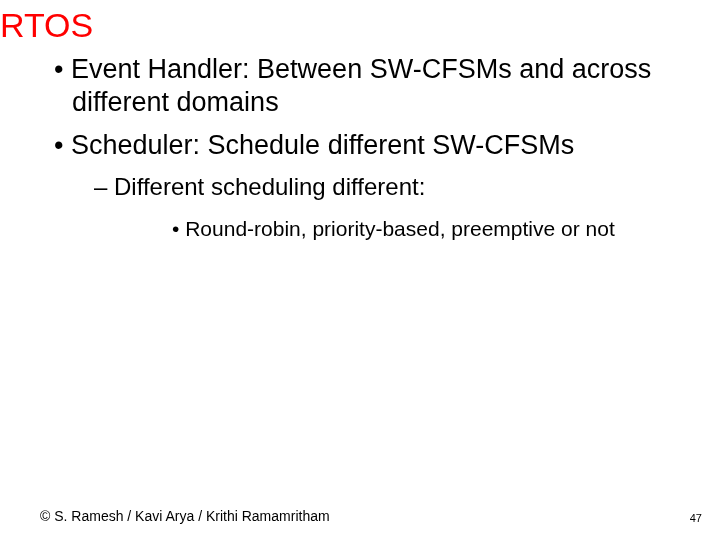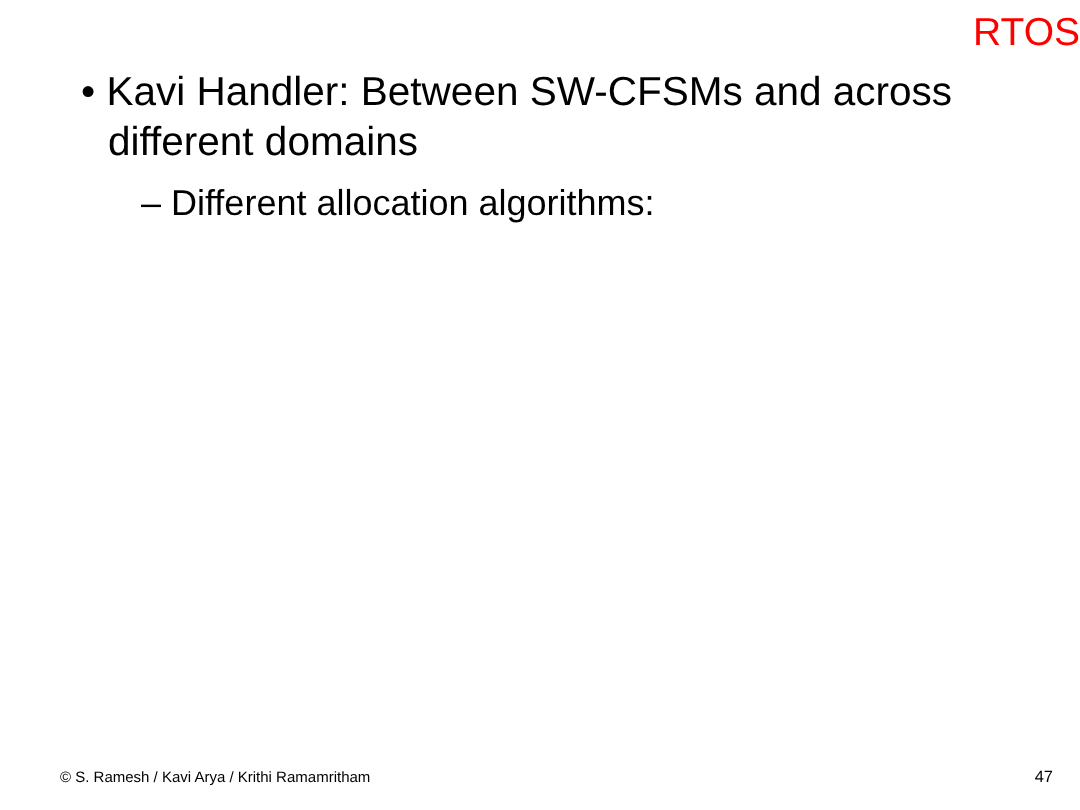--- a/index.html
+++ b/index.html
@@ -5,24 +5,24 @@
   * { margin: 0; padding: 0; box-sizing: border-box; }
   body {
     width: 720px;
     height: 540px;
     background: #ffffff;
     font-family: Arial, Helvetica, sans-serif;
     position: relative;
     overflow: hidden;
   }
   .title {
-    text-align: right;
+    text-align: left;
     font-family: "Comic Sans MS", "Comic Sans", cursive, sans-serif;
     color: #ff0000;
-    font-size: 26px;
+    font-size: 34px;
     margin-top: 6px;
     margin-bottom: 8px;
   }
   .content {
     padding-left: 54px;
     padding-right: 30px;
     color: #000000;
     font-size: 27px;
     line-height: 1.22;
   }
@@ -50,36 +50,38 @@
     text-indent: -16px;
     line-height: 1.3;
   }
   .bullet-l3::before {
     content: "• ";
   }
   .footer-left {
     position: absolute;
     bottom: 16px;
     left: 40px;
-    font-size: 10px;
+    font-size: 14px;
     color: #000000;
     margin-top: 22px;
   }
   .footer-right {
     position: absolute;
     bottom: 16px;
     right: 18px;
     font-size: 11px;
     color: #000000;
   }
 </style>
 </head>
 <body>
 
 <div class="title">RTOS</div>
 
 <div class="content">
-  <div class="bullet-l1">Kavi Handler: Between SW-CFSMs and across different domains</div>
-  <div class="bullet-l2">Different allocation algorithms:</div>
+  <div class="bullet-l1">Event Handler: Between SW-CFSMs and across different domains</div>
+  <div class="bullet-l1">Scheduler: Schedule different SW-CFSMs</div>
+  <div class="bullet-l2">Different scheduling different:</div>
+  <div class="bullet-l3">Round-robin, priority-based, preemptive or not</div>
 </div>
 
 <div class="footer-left">© S. Ramesh / Kavi Arya / Krithi Ramamritham</div>
 <div class="footer-right">47</div>
 
 </body></html>

